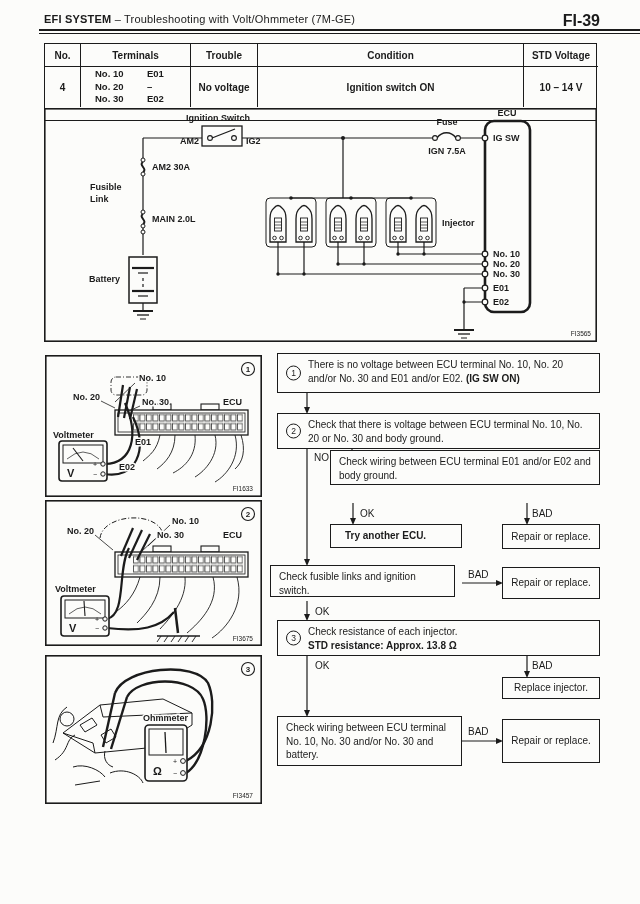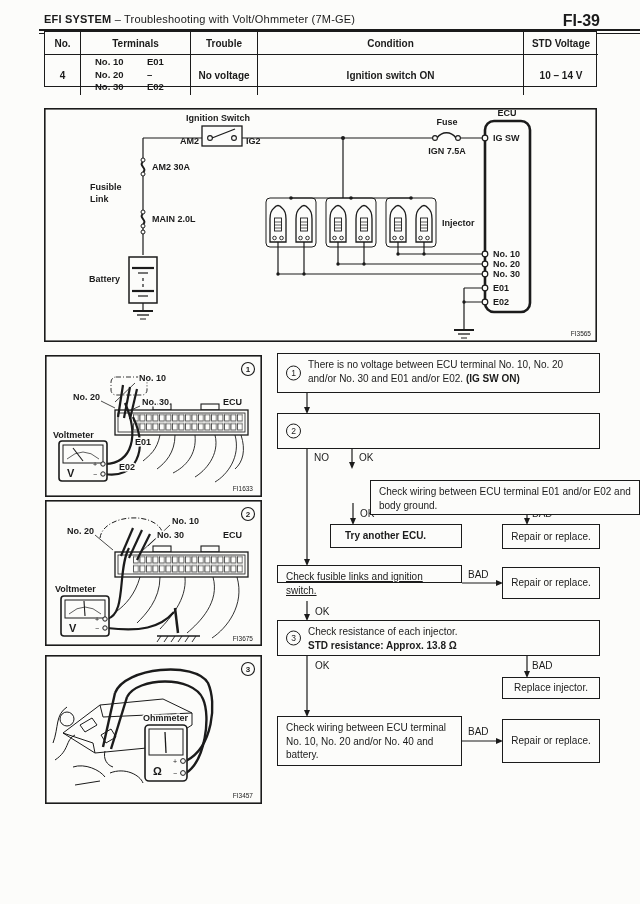--- a/index.html
+++ b/index.html
@@ -10,21 +10,21 @@
     overflow:hidden;
   }
   .abs{position:absolute;}
   
   .hdr-title{top:13px;left:44px;width:553px;text-align:left;font-size:11px;letter-spacing:.2px;}
   .hdr-title .t-bold{font-weight:bold;}
   .hdr-page{top:12px;left:548px;width:52px;text-align:right;font-size:16px;font-weight:bold;}
   .hdr-rule{top:29px;left:39px;width:601px;height:2px;border-top:2.2px solid #1b1b1b;border-bottom:1px solid #1b1b1b;}
   
   .spec-table{
-    left:44px;top:31px;width:553px;height:56px;
+    left:44px;top:43px;width:553px;height:78px;
     display:grid;grid-template-columns:36px 110px 67px 266px 74px;grid-template-rows:23px 40px;
     border:1.6px solid #1b1b1b;font-weight:bold;box-sizing:border-box;background:#fcfcfa;
   }
   .tc{border-right:1.3px solid #1b1b1b;border-bottom:1.3px solid #1b1b1b;
       display:flex;align-items:center;justify-content:center;font-size:10px;box-sizing:border-box;}
   .tc.lastcol{border-right:none;}
   .tc.lastrow{border-bottom:none;}
   .terminals-cell{flex-direction:column;align-items:flex-start;padding-left:14px;font-size:9.5px;line-height:12.5px;}
   .trow{display:flex;width:90px;}
   .trow .tl{width:52px;}
@@ -435,55 +435,56 @@
   <div class="fbox" style="left:277px;top:353px;width:323px;height:40px;">
     <span class="num">1</span>
     <div class="btxt">
       <span>There is no voltage between ECU terminal No. 10, No. 20 and/or No. 30 and E01 and/or E02.</span>
       <span class="bold">(IG SW ON)</span>
     </div>
   </div>
 
   <div class="fbox" style="left:277px;top:413px;width:323px;height:36px;">
     <span class="num">2</span>
-  </div>
-
-  <div class="fbox" style="left:330px;top:480px;width:270px;height:35px;margin-left:40px;">
+    <div class="btxt">Check that there is voltage between ECU terminal No. 10, No. 20 or No. 30 and body ground.</div>
+  </div>
+
+  <div class="fbox" style="left:330px;top:450px;width:270px;height:35px;">
     <div class="ptxt">Check wiring between ECU terminal E01 and/or E02 and body ground.</div>
   </div>
 
   <div class="fbox vcenter" style="left:330px;top:524px;width:132px;height:24px;padding-left:14px;font-weight:bold;">
     <span>Try another ECU.</span>
   </div>
 
   <div class="fbox vcenter hcenter" style="left:502px;top:524px;width:98px;height:25px;">
     <span>Repair or replace.</span>
   </div>
 
-  <div class="fbox" style="left:277px;top:565px;width:185px;height:18px;text-decoration:underline;">
+  <div class="fbox" style="left:270px;top:565px;width:185px;height:32px;">
     <div class="ptxt">Check fusible links and ignition switch.</div>
   </div>
 
   <div class="fbox vcenter hcenter" style="left:502px;top:567px;width:98px;height:32px;">
     <span>Repair or replace.</span>
   </div>
 
   <div class="fbox" style="left:277px;top:620px;width:323px;height:36px;">
     <span class="num">3</span>
     <div class="btxt">
       <div>Check resistance of each injector.</div>
       <div class="bold">STD resistance:  Approx. 13.8 Ω</div>
     </div>
   </div>
 
   <div class="fbox vcenter hcenter" style="left:502px;top:677px;width:98px;height:22px;">
     <span>Replace injector.</span>
   </div>
 
   <div class="fbox" style="left:277px;top:716px;width:185px;height:50px;">
-    <div class="ptxt">Check wiring between ECU terminal No. 10, No. 20 and/or No. 40 and battery.</div>
+    <div class="ptxt">Check wiring between ECU terminal No. 10, No. 30 and/or No. 30 and battery.</div>
   </div>
 
   <div class="fbox vcenter hcenter" style="left:502px;top:719px;width:98px;height:44px;">
     <span>Repair or replace.</span>
   </div>
 
 </div>
 
 </body></html>

